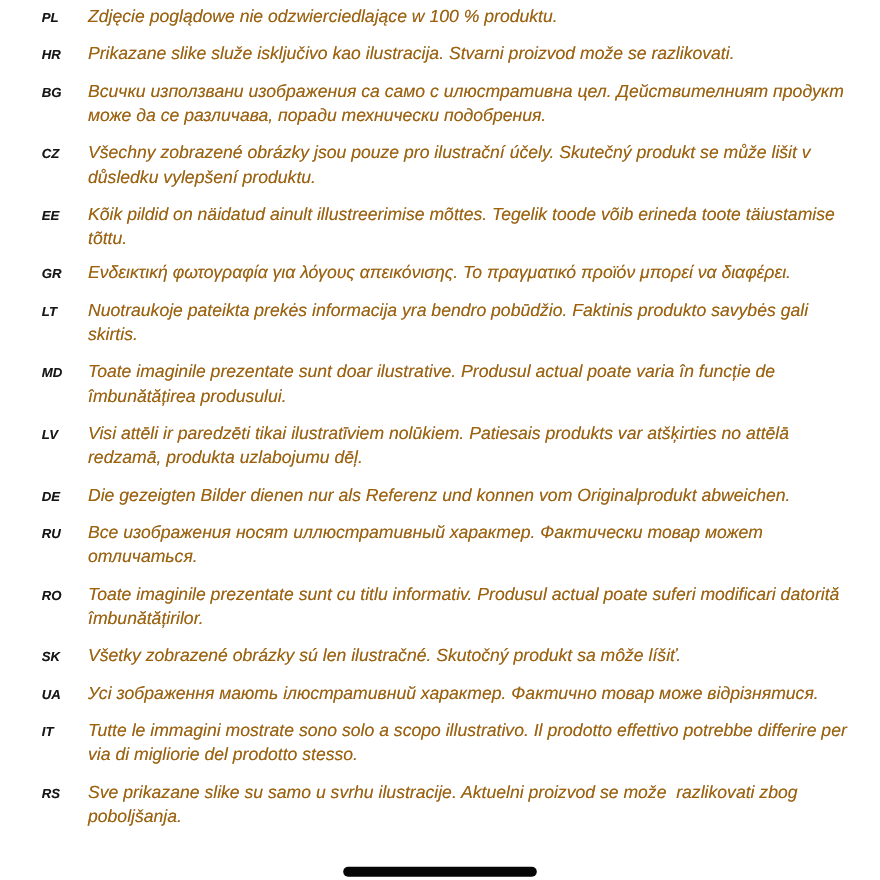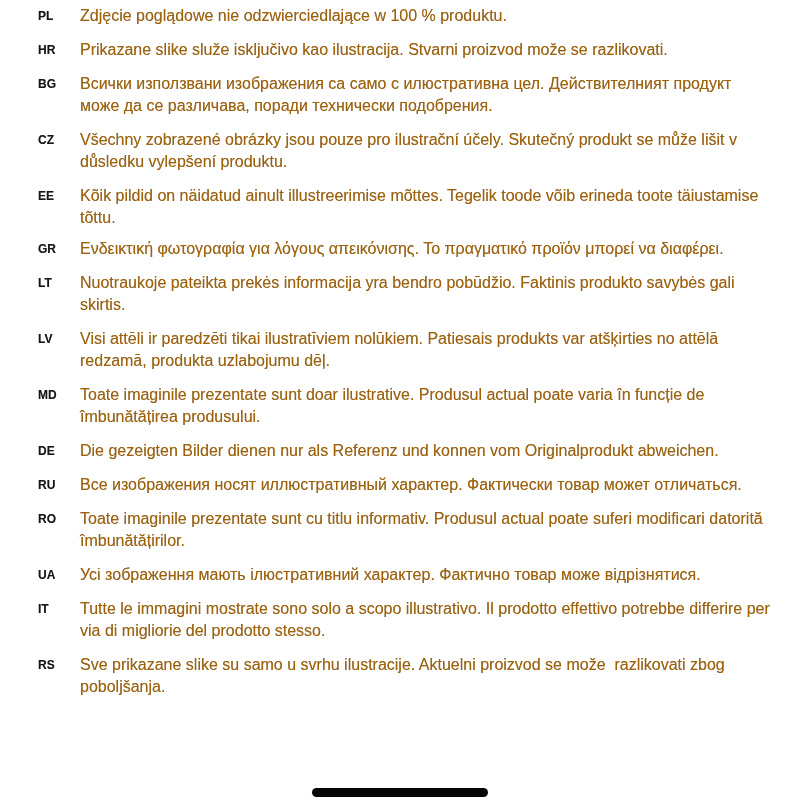--- a/index.html
+++ b/index.html
@@ -13,20 +13,21 @@
     overflow: hidden;
     position: relative;
     font-family: "Liberation Sans", sans-serif;
     -webkit-font-smoothing: antialiased;
   }
   .doc {
     box-sizing: border-box;
     width: 800px;
     padding: 5px 28px 0 38px;
     color: #1e1e1e;
+    font-style: italic;
   }
   .entry {
     display: flex;
     align-items: flex-start;
     margin-bottom: 12px;
   }
   .entry.gap-after {
     margin-bottom: 9px;
   }
   .code {
@@ -93,44 +94,48 @@
     <span class="code">GR</span>
     <span class="text">Ενδεικτική φωτογραφία για λόγους απεικόνισης. Το πραγματικό προϊόν μπορεί να διαφέρει.</span>
   </div>
 
   <div class="entry">
     <span class="code">LT</span>
     <span class="text">Nuotraukoje pateikta prekės informacija yra bendro pobūdžio. Faktinis produkto savybės gali skirtis.</span>
   </div>
 
   <div class="entry">
-    <span class="code">LV</span>
-    <span class="text">Visi attēli ir paredzēti tikai ilustratīviem nolūkiem. Patiesais produkts var atšķirties no attēlā redzamā, produkta uzlabojumu dēļ.</span>
+    <span class="code">MD</span>
+    <span class="text">Toate imaginile prezentate sunt doar ilustrative. Produsul actual poate varia în funcție de îmbunătățirea produsului.</span>
   </div>
 
   <div class="entry">
-    <span class="code">MD</span>
-    <span class="text">Toate imaginile prezentate sunt doar ilustrative. Produsul actual poate varia în funcție de îmbunătățirea produsului.</span>
+    <span class="code">LV</span>
+    <span class="text">Visi attēli ir paredzēti tikai ilustratīviem nolūkiem. Patiesais produkts var atšķirties no attēlā redzamā, produkta uzlabojumu dēļ.</span>
   </div>
 
   <div class="entry">
     <span class="code">DE</span>
     <span class="text">Die gezeigten Bilder dienen nur als Referenz und konnen vom Originalprodukt abweichen.</span>
   </div>
 
   <div class="entry">
     <span class="code">RU</span>
     <span class="text">Все изображения носят иллюстративный характер. Фактически товар может отличаться.</span>
   </div>
 
   <div class="entry">
     <span class="code">RO</span>
     <span class="text">Toate imaginile prezentate sunt cu titlu informativ. Produsul actual poate suferi modificari datorită îmbunătățirilor.</span>
   </div>
 
+  <div class="entry">
+    <span class="code">SK</span>
+    <span class="text">Všetky zobrazené obrázky sú len ilustračné. Skutočný produkt sa môže líšiť.</span>
+  </div>
 
 
   <div class="entry">
     <span class="code">UA</span>
     <span class="text">Усі зображення мають ілюстративний характер. Фактично товар може відрізнятися.</span>
   </div>
 
 
   <div class="entry">
     <span class="code">IT</span>

